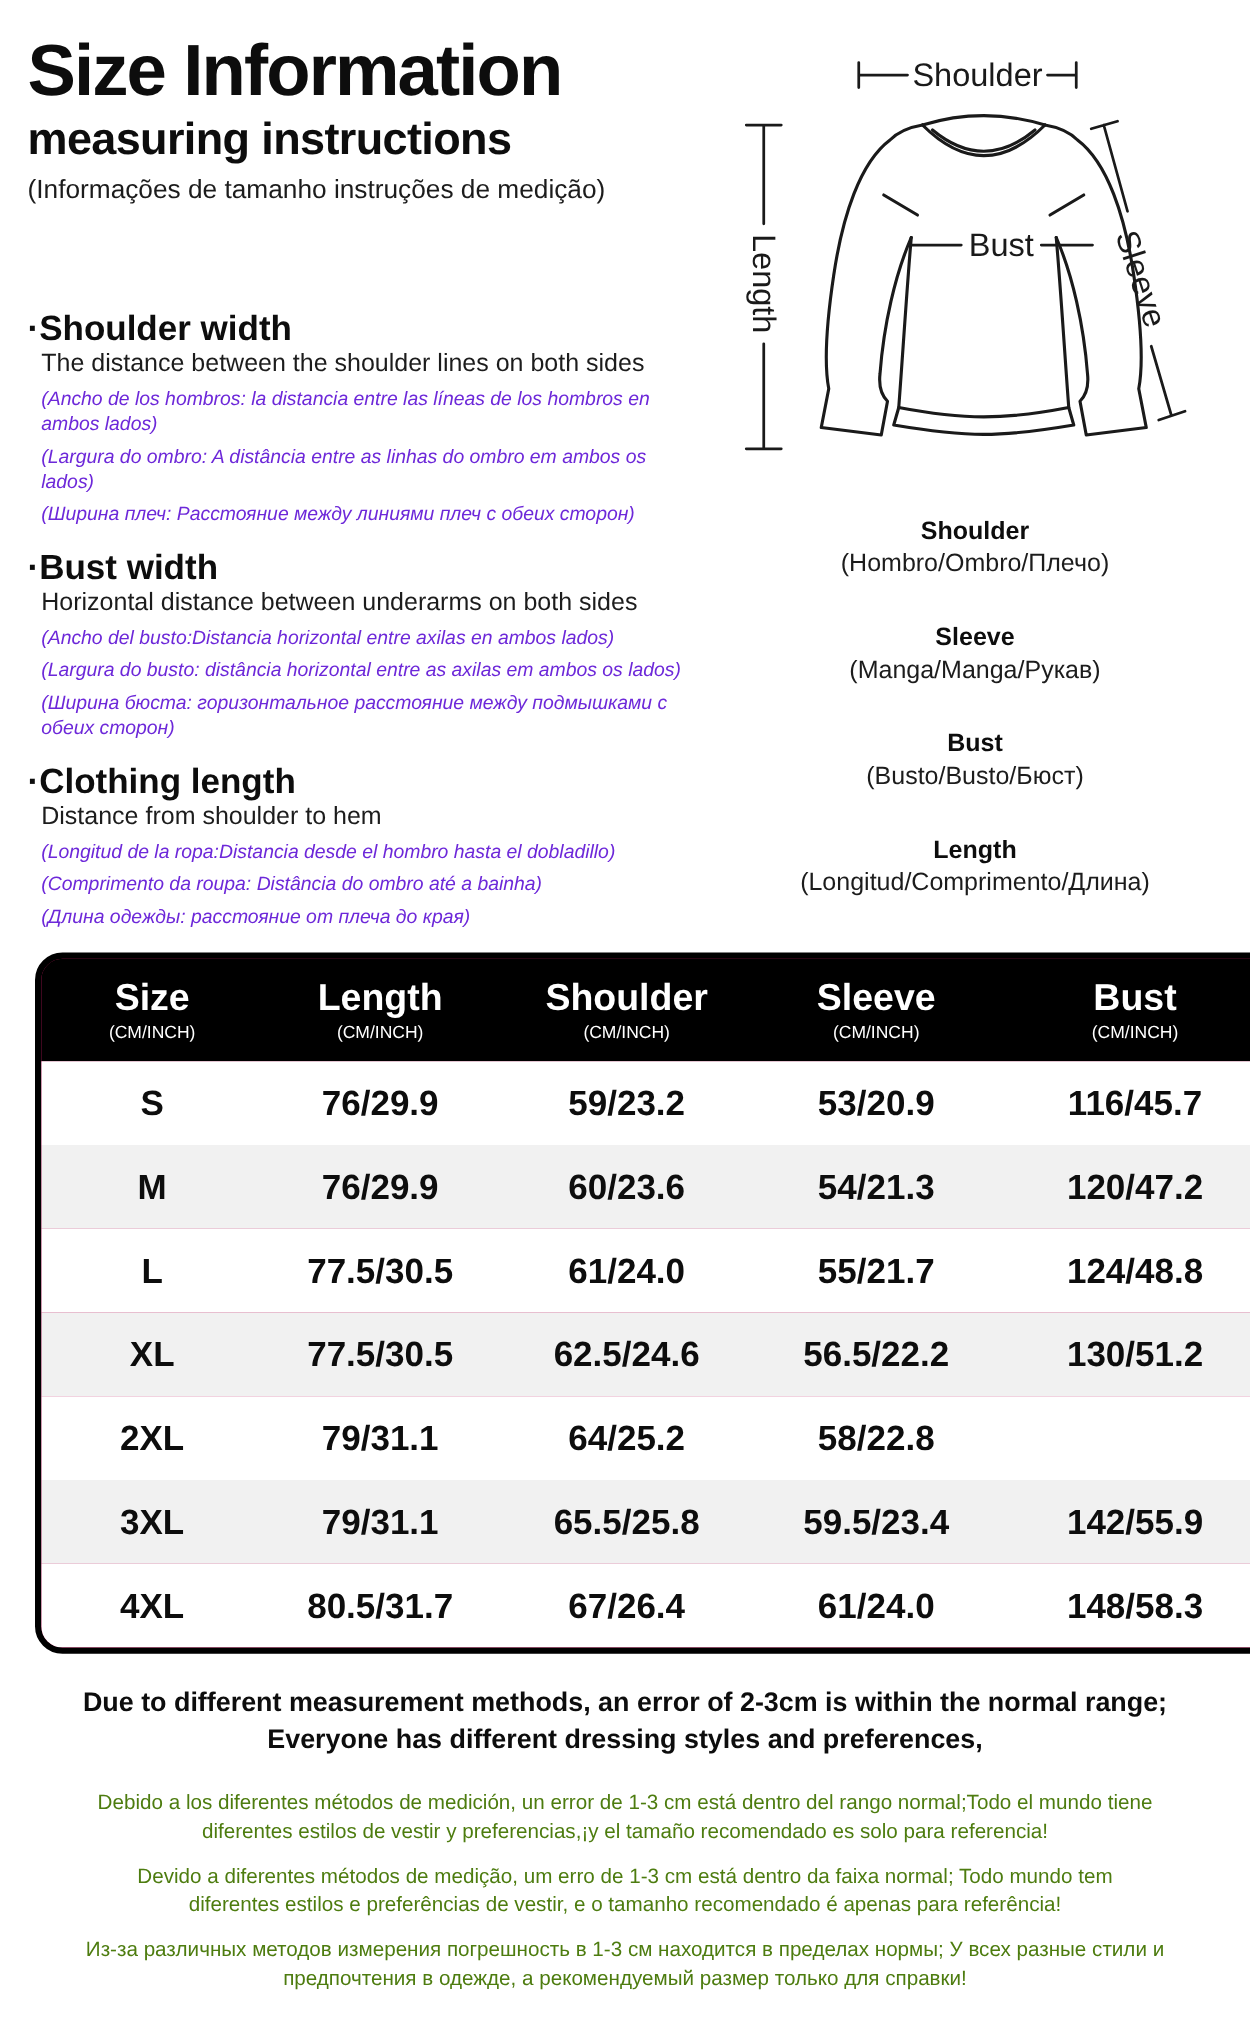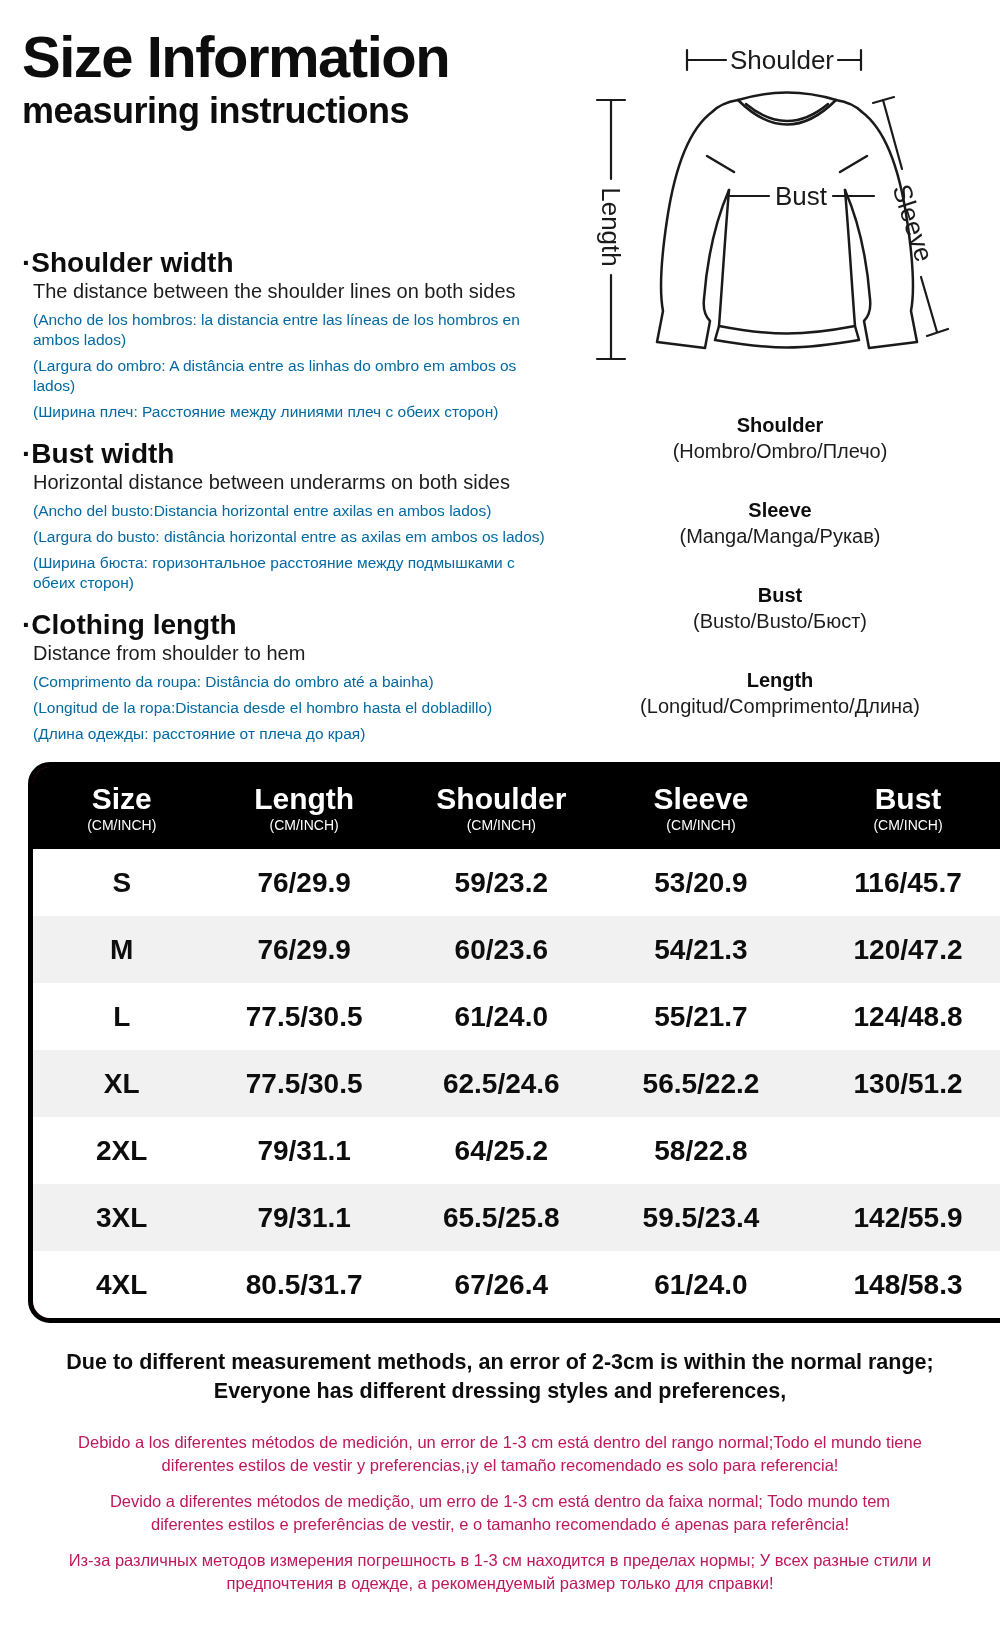--- a/index.html
+++ b/index.html
@@ -17,21 +17,21 @@
   .main-title  { font-size: 58px; font-weight: bold; letter-spacing: -1.5px; line-height: 62px; color:#0d0d0d; }
   .sub-title   { font-size: 36px; font-weight: bold; letter-spacing: -0.5px; line-height: 42px; margin-top: 2px; color:#0d0d0d; }
   .title-trans { margin-top: 6px; }
   .title-trans p { font-size: 21px; line-height: 27.5px; color:#1c1c1c; }
 
   
   .sections { position: absolute; left: 22px; top: 246px; width: 545px; }
   .section { margin-bottom: 15px; }
   .section h3 { font-size: 28px; font-weight: bold; line-height: 33px; color:#0d0d0d; }
   .section .desc { font-size: 20px; line-height: 25px; margin-left: 11px; color:#1c1c1c; }
-  .section .trans { font-size: 15.5px; line-height: 20px; margin: 6px 0 0 11px; max-width: 522px; color:#0369a1; }
+  .section .trans { font-size: 15.5px; line-height: 20px; margin: 6px 0 0 11px; max-width: 522px; color:#6d28d9;font-style:italic; }
 
   
   .diagram { position: absolute; left: 575px; top: 26px; width: 415px; height: 352px; }
   .diagram svg { width: 100%; height: 100%; }
   .diagram text { font-family: "Liberation Sans", "DejaVu Sans", sans-serif; }
 
   
   .measure-labels { position: absolute; left: 570px; top: 412px; width: 420px; text-align: center; }
   .measure-group { margin-bottom: 33px; }
   .measure-group .m-name  { font-size: 20px; font-weight: bold; line-height: 26px; color:#0d0d0d; }
@@ -54,33 +54,34 @@
     display: grid; grid-template-columns: 18% 19% 21% 19.5% 22.5%;
     height: 67px; align-items: center; background: #ffffff;
   }
   .tr.alt { background: #f1f1f1; }
   .td { text-align: center; font-size: 28px; font-weight: bold; color:#0d0d0d; }
 
   
   .disclaimer { position: absolute; left: 0; top: 1348px; width: 1000px; text-align: center; }
   .disc-en p { font-size: 21.5px; font-weight: bold; line-height: 28.5px; color:#0d0d0d; }
   .disc-es, .disc-pt, .disc-ru {
-    font-size: 16.5px; line-height: 22.5px; margin: 0 auto; color:#be185d;
+    font-size: 16.5px; line-height: 22.5px; margin: 0 auto; color:#4d7c0f;
   }
   .disc-es { margin-top: 26px; max-width: 912px; }
   .disc-pt { margin-top: 14px; max-width: 848px; }
   .disc-ru { margin-top: 14px; max-width: 892px; }
 </style>
 </head>
 <body>
 
 <div class="header-left">
   <div class="main-title">Size Information</div>
   <div class="sub-title">measuring instructions</div>
   <div class="title-trans">
+    <p>(Informações de tamanho instruções de medição)</p>
   </div>
 </div>
 
 <div class="sections">
 
   <div class="section">
     <h3><span>·</span><span>Shoulder width</span></h3>
     <p class="desc">The distance between the shoulder lines on both sides</p>
     <p class="trans">(Ancho de los hombros: la distancia entre las líneas de los hombros en ambos lados)</p>
     <p class="trans">(Largura do ombro: A distância entre as linhas do ombro em ambos os lados)</p>
@@ -91,22 +92,22 @@
     <h3><span>·</span><span>Bust width</span></h3>
     <p class="desc">Horizontal distance between underarms on both sides</p>
     <p class="trans">(Ancho del busto:Distancia horizontal entre axilas en ambos lados)</p>
     <p class="trans">(Largura do busto: distância horizontal entre as axilas em ambos os lados)</p>
     <p class="trans">(Ширина бюста: горизонтальное расстояние между подмышками с обеих сторон)</p>
   </div>
 
   <div class="section">
     <h3><span>·</span><span>Clothing length</span></h3>
     <p class="desc">Distance from shoulder to hem</p>
+    <p class="trans">(Longitud de la ropa:Distancia desde el hombro hasta el dobladillo)</p>
     <p class="trans">(Comprimento da roupa: Distância do ombro até a bainha)</p>
-    <p class="trans">(Longitud de la ropa:Distancia desde el hombro hasta el dobladillo)</p>
     <p class="trans">(Длина одежды: расстояние от плеча до края)</p>
   </div>
 
 </div>
 
 <div class="diagram">
   <svg viewBox="0 0 415 350">
     <g stroke="#1a1a1a" stroke-width="2.5" fill="none" stroke-linecap="round" stroke-linejoin="round">
 
       <path d="M 163,73 Q 212,58 261,73"></path>

